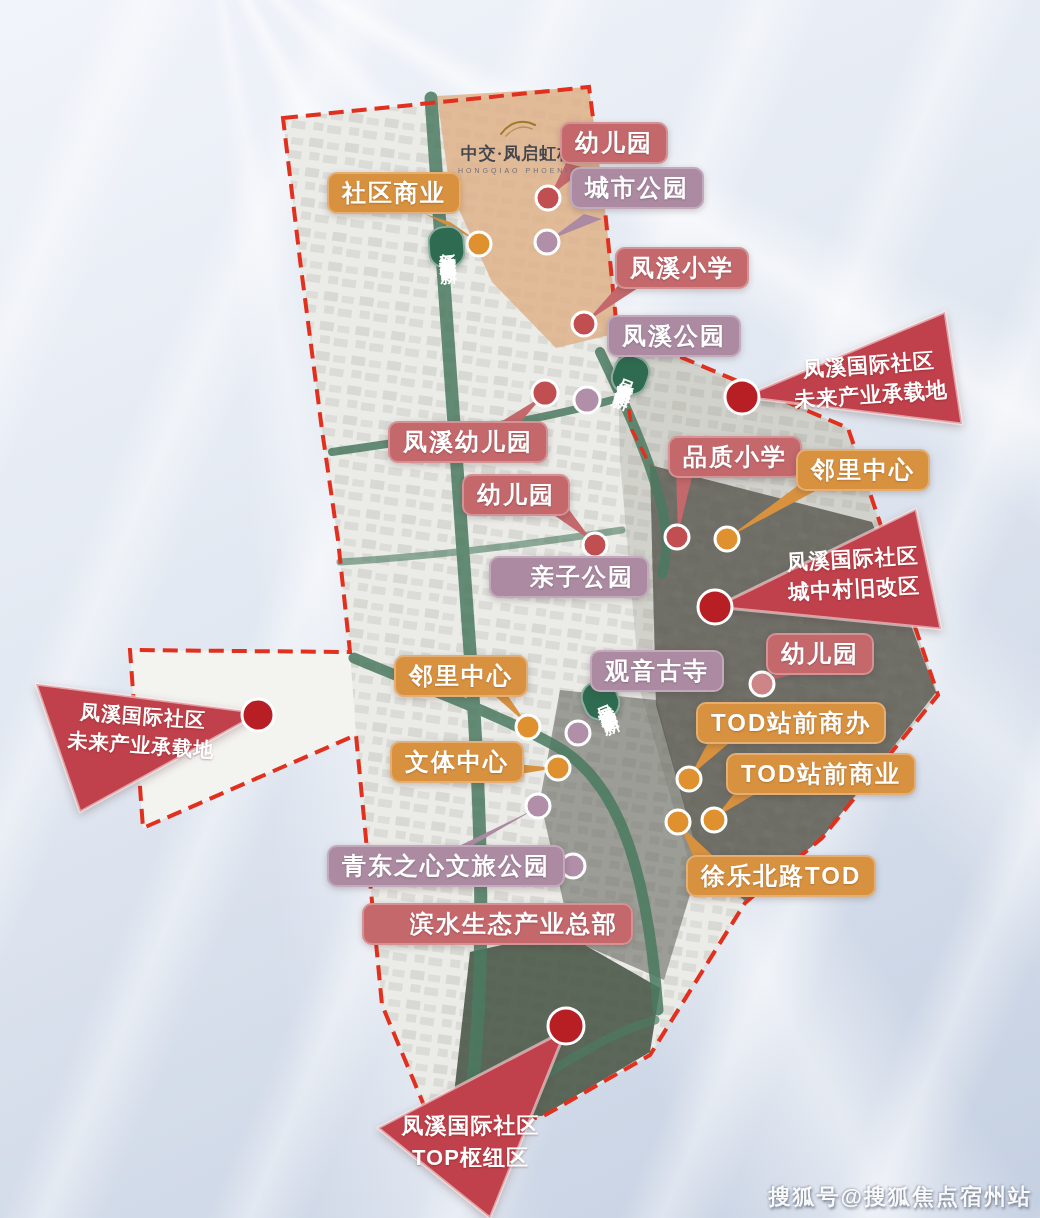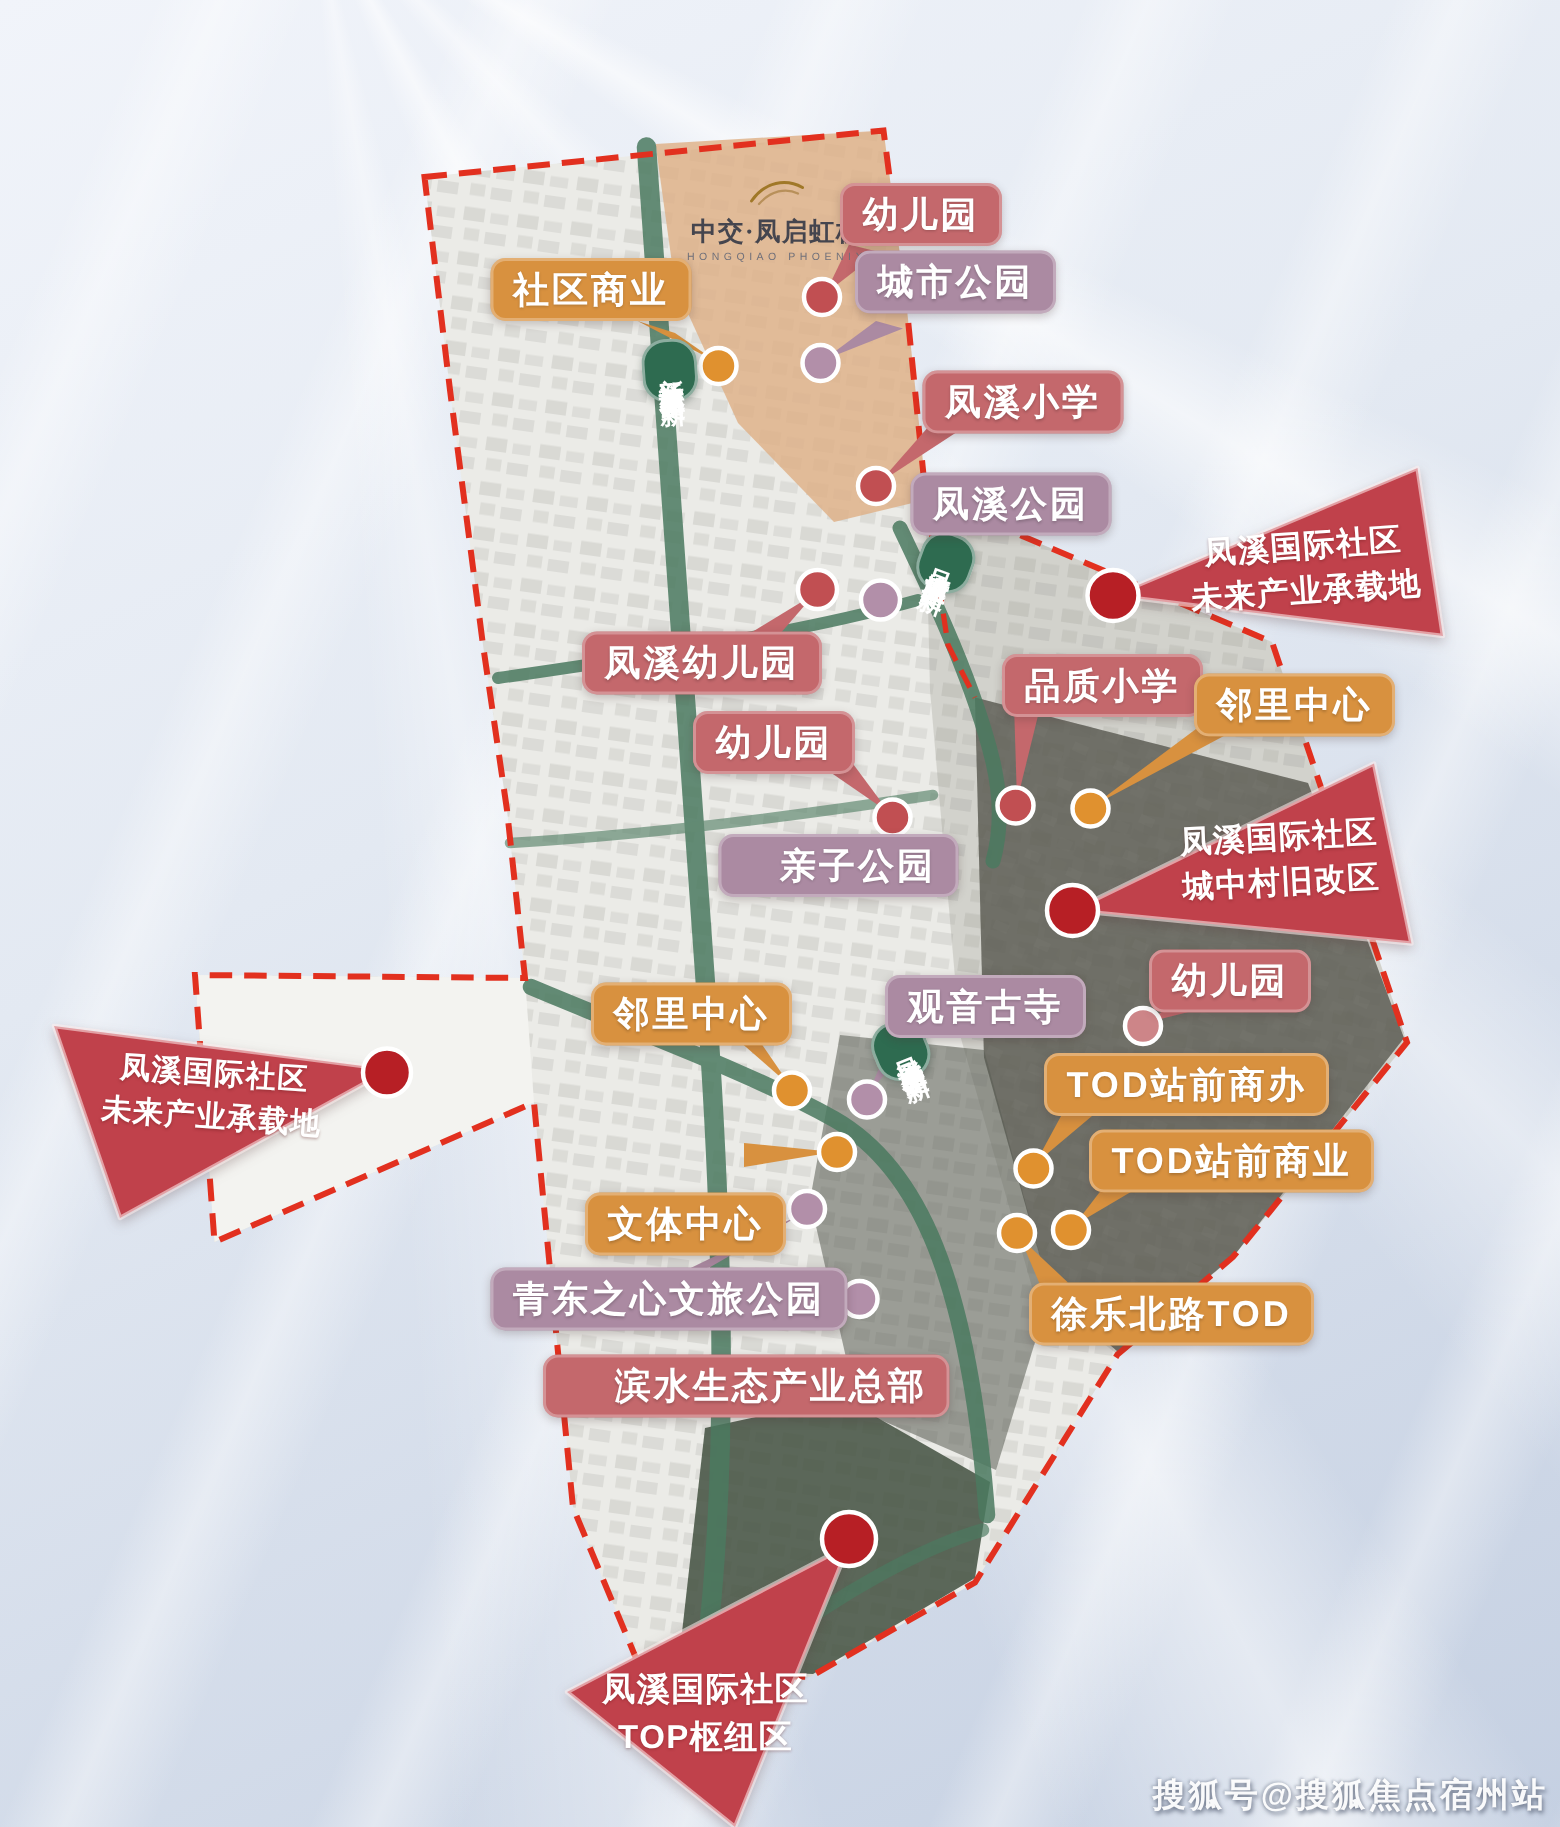--- a/index.html
+++ b/index.html
@@ -199,27 +199,27 @@
 
 <div class="tag tag-orange" style="left:327px;top:172px;"><span>社区商业</span></div>
 <div class="tag tag-red" style="left:560px;top:122px;"><span>幼儿园</span></div>
 <div class="tag tag-mauve" style="left:570px;top:167px;"><span>城市公园</span></div>
 <div class="tag tag-red" style="left:615px;top:247px;"><span>凤溪小学</span></div>
 <div class="tag tag-mauve" style="left:607px;top:315px;font-family:Liberation Serif, serif;"><span>凤溪公园</span></div>
 <div class="tag tag-red" style="left:388px;top:421px;"><span>凤溪幼儿园</span></div>
 <div class="tag tag-red" style="left:668px;top:436px;"><span>品质小学</span></div>
 <div class="tag tag-orange" style="left:796px;top:449px;"><span>邻里中心</span></div>
 <div class="tag tag-red" style="left:462px;top:474px;"><span>幼儿园</span></div>
-<div class="tag tag-mauve" style="left:479px;top:556px;padding-left:41px;"><span>亲子公园</span></div>
+<div class="tag tag-mauve" style="left:489px;top:556px;padding-left:41px;"><span>亲子公园</span></div>
 <div class="tag tag-red" style="left:766px;top:633px;"><span>幼儿园</span></div>
 <div class="tag tag-mauve" style="left:590px;top:650px;"><span>观音古寺</span></div>
 <div class="tag tag-orange" style="left:394px;top:655px;"><span>邻里中心</span></div>
 <div class="tag tag-orange" style="left:696px;top:702px;"><span>TOD站前商办</span></div>
 <div class="tag tag-orange" style="left:726px;top:753px;"><span>TOD站前商业</span></div>
-<div class="tag tag-orange" style="left:390px;top:795px;"><span>文体中心</span></div>
+<div class="tag tag-orange" style="left:390px;top:741px;"><span>文体中心</span></div>
 <div class="tag tag-mauve" style="left:327px;top:845px;"><span>青东之心文旅公园</span></div>
 <div class="tag tag-orange" style="left:686px;top:855px;"><span>徐乐北路TOD</span></div>
 <div class="tag tag-red" style="left:362px;top:903px;padding-left:48px;"><span>滨水生态产业总部</span></div>
 
 <div class="wedge-text" style="left:770px;top:350px;width:200px;font-size:21px;transform:rotate(-4deg);">
   <span>凤溪国际社区</span>
   <span>未来产业承载地</span>
 </div>
 <div class="wedge-text" style="left:756px;top:544px;width:195px;font-size:21px;transform:rotate(-3deg);">
   <span>凤溪国际社区</span>

